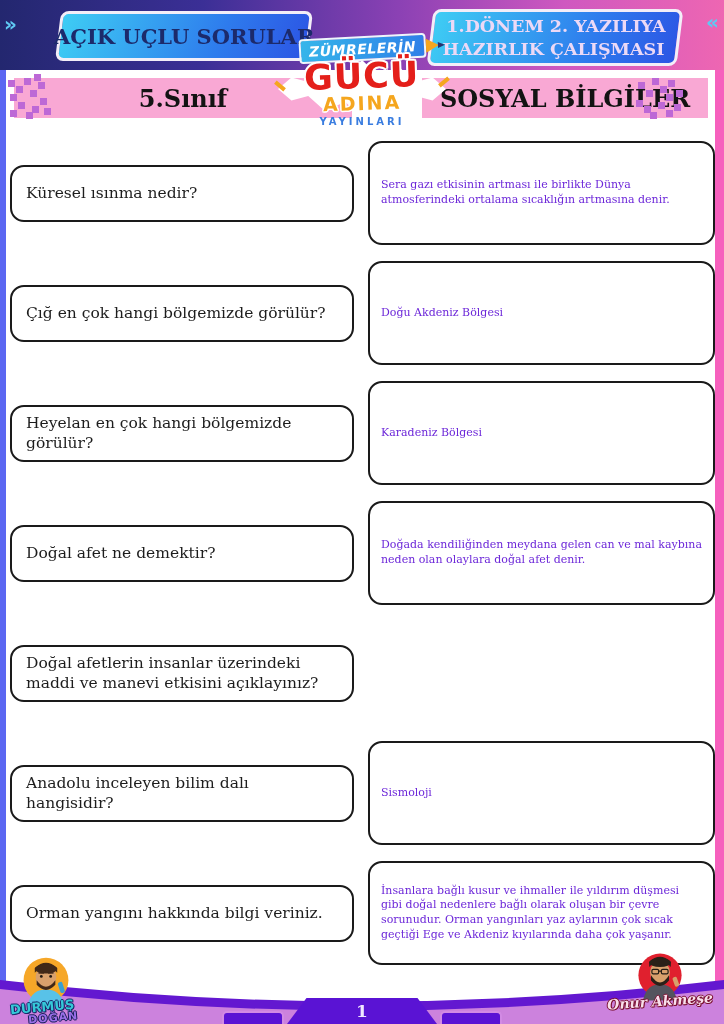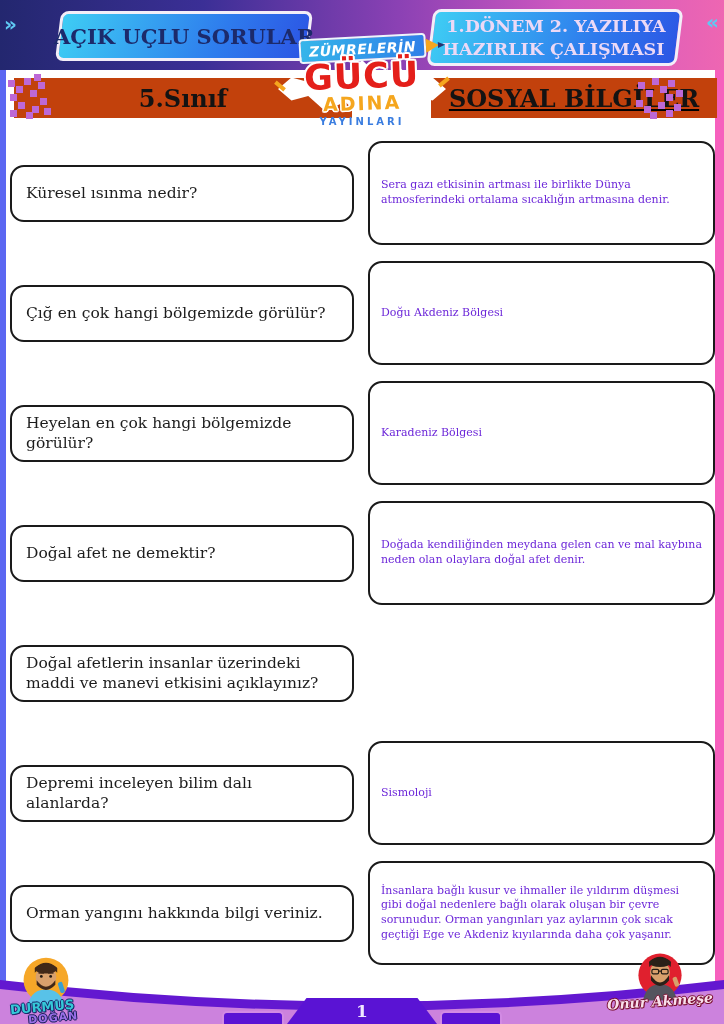--- a/index.html
+++ b/index.html
@@ -22,24 +22,24 @@
   .banner-right{left:430px;top:9px;width:250px;height:57px;flex-direction:column;}
   .banner-right .line{font-size:17.5px;font-weight:bold;color:#ecd9f6;transform:skewX(7deg);
                       white-space:nowrap;line-height:1.3;}
 
   
   .side-strip{position:absolute;top:70px;bottom:0;z-index:5;}
   .strip-left{left:0;width:6px;background:#5b67f2;}
   .strip-right{right:0;width:9px;background:#f660bd;}
 
   
-  .pill{position:absolute;top:78px;height:40px;background:#c2410c;
+  .pill{position:absolute;top:78px;height:40px;background:#f9a8d4;
         display:flex;align-items:center;justify-content:center;z-index:6;}
   .pill-grade{left:14px;width:338px;}
-  .pill-subject{left:431px;width:286px;text-decoration:underline;}
+  .pill-subject{left:422px;width:286px;}
   .pill .ptxt{font-size:24px;font-weight:bold;color:#131313;white-space:nowrap;}
   .pix{position:absolute;width:7px;height:7px;background:#bd68d6;z-index:7;}
   .pix-left{left:8px;top:80px;
     box-shadow:8px 6px 0 #bd68d6,2px 14px 0 #bd68d6,16px -2px 0 #bd68d6,22px 10px 0 #bd68d6,
       10px 22px 0 #bd68d6,24px 26px 0 #bd68d6,2px 30px 0 #bd68d6,18px 32px 0 #bd68d6,
       30px 2px 0 #bd68d6,32px 18px 0 #bd68d6,26px -6px 0 #bd68d6,36px 28px 0 #bd68d6;}
   .pix-right{left:668px;top:80px;
     box-shadow:-8px 6px 0 #bd68d6,-2px 14px 0 #bd68d6,-16px -2px 0 #bd68d6,-22px 10px 0 #bd68d6,
       -10px 22px 0 #bd68d6,-24px 26px 0 #bd68d6,-2px 30px 0 #bd68d6,-18px 32px 0 #bd68d6,
       8px 10px 0 #bd68d6,6px 24px 0 #bd68d6,-30px 2px 0 #bd68d6,-32px 20px 0 #bd68d6;}
@@ -185,21 +185,21 @@
           <span class="atxt">Doğada kendiliğinden meydana gelen can ve mal kaybına neden olan olaylara doğal afet denir.</span>
         </div>
     </div>
     <div class="qa-row">
       <div class="q-box">
           <span class="qtxt">Doğal afetlerin insanlar üzerindeki maddi ve manevi etkisini açıklayınız?</span>
         </div>
     </div>
     <div class="qa-row">
       <div class="q-box">
-          <span class="qtxt">Depremi inceleyen bilim dalı alanlarda?</span>
+          <span class="qtxt">Anadolu inceleyen bilim dalı hangisidir?</span>
         </div>
       <div class="a-box">
           <span class="atxt">Sismoloji</span>
         </div>
     </div>
     <div class="qa-row">
       <div class="q-box">
           <span class="qtxt">Orman yangını hakkında bilgi veriniz.</span>
         </div>
       <div class="a-box">

